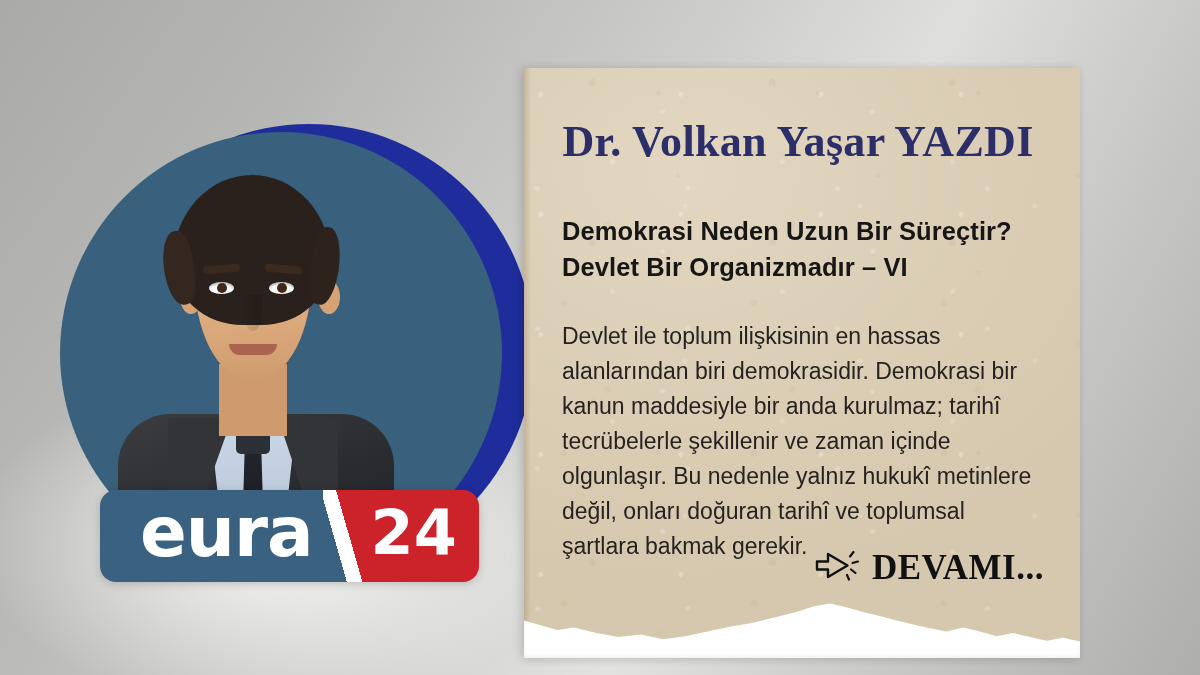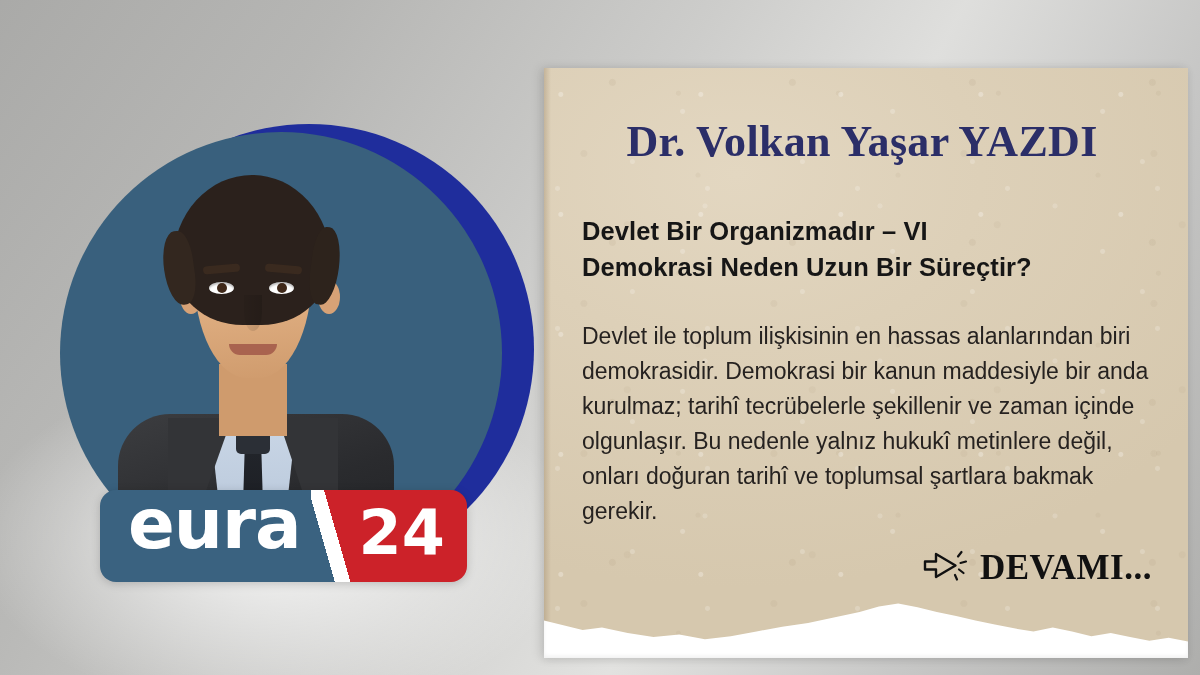--- a/index.html
+++ b/index.html
@@ -152,22 +152,22 @@
 
   
   .logo {
     position:absolute; left:100px; top:490px;
     height:92px; display:flex; align-items:stretch;
     filter:drop-shadow(0 2px 4px rgba(0,0,0,.18));
   }
   .logo-left {
     background:#3a6280;
     border-radius:16px 0 0 16px;
-    padding:0 10px 0 28px;
-    display:flex; align-items:flex-start;
+    padding:0 10px 0 40px;
+    display:flex; align-items:center;
   }
   .logo-word {
     color:#ffffff;
     font-size:69px;
     font-weight:700;
     letter-spacing:-1px;
     line-height:1;
     font-family:"DejaVu Sans", sans-serif;
     padding-bottom:8px;
   }
@@ -193,26 +193,25 @@
     font-size:62px;
     font-weight:700;
     line-height:1;
     font-family:"DejaVu Sans", sans-serif;
     padding-bottom:6px;
   }
 
   
   .paper {
     position:absolute; left:524px; top:68px;
-    width:644px; height:590px;
+    width:556px; height:590px;
     background:
       radial-gradient(90% 70% at 30% 18%, #e3d7c1 0%, #ddd0b8 42%, #d6c8ae 100%);
     box-shadow:-4px 0 10px rgba(0,0,0,.10), 0 2px 8px rgba(0,0,0,.08);
     overflow:hidden;
-    margin-left:20px;
   }
   .paper-grain {
     position:absolute; inset:0;
     opacity:.5;
     background-image:
       radial-gradient(circle at 12% 22%, rgba(255,255,255,.55) 0 2px, transparent 3px),
       radial-gradient(circle at 38% 9%,  rgba(160,140,110,.22) 0 3px, transparent 4px),
       radial-gradient(circle at 66% 31%, rgba(255,255,255,.45) 0 2px, transparent 3px),
       radial-gradient(circle at 84% 14%, rgba(160,140,110,.2) 0 2px, transparent 3px),
       radial-gradient(circle at 21% 57%, rgba(160,140,110,.18) 0 3px, transparent 4px),
@@ -338,22 +337,22 @@
 
   <div class="paper">
     <div class="paper-grain"></div>
     <div class="paper-edge-left"></div>
 
     <div class="paper-inner">
 
       <h1 class="title">Dr. Volkan Yaşar YAZDI</h1>
 
       <div class="subtitle">
+        <div>Demokrasi Neden Uzun Bir Süreçtir?</div>
         <div>Devlet Bir Organizmadır – VI</div>
-        <div>Demokrasi Neden Uzun Bir Süreçtir?</div>
       </div>
 
       <p class="body-text">Devlet ile toplum ilişkisinin en hassas alanlarından biri demokrasidir. Demokrasi bir kanun maddesiyle bir anda kurulmaz; tarihî tecrübelerle şekillenir ve zaman içinde olgunlaşır. Bu nedenle yalnız hukukî metinlere değil, onları doğuran tarihî ve toplumsal şartlara bakmak gerekir.</p>
 
       <div class="devami">
         <span class="devami-icon">
           <svg width="46" height="34" viewBox="0 0 46 34" fill="none" aria-hidden="true">
             <path d="M3 12.5 H14 V5 L33.5 16.5 L14 28 V20.5 H3 Z" fill="none" stroke="#111111" stroke-width="2.4" stroke-linejoin="round" stroke-linecap="round"></path>
             <path d="M36 7.5 L39.5 3" stroke="#111111" stroke-width="2.2" stroke-linecap="round"></path>
             <path d="M38.5 14 L44 12.5" stroke="#111111" stroke-width="2.2" stroke-linecap="round"></path>

